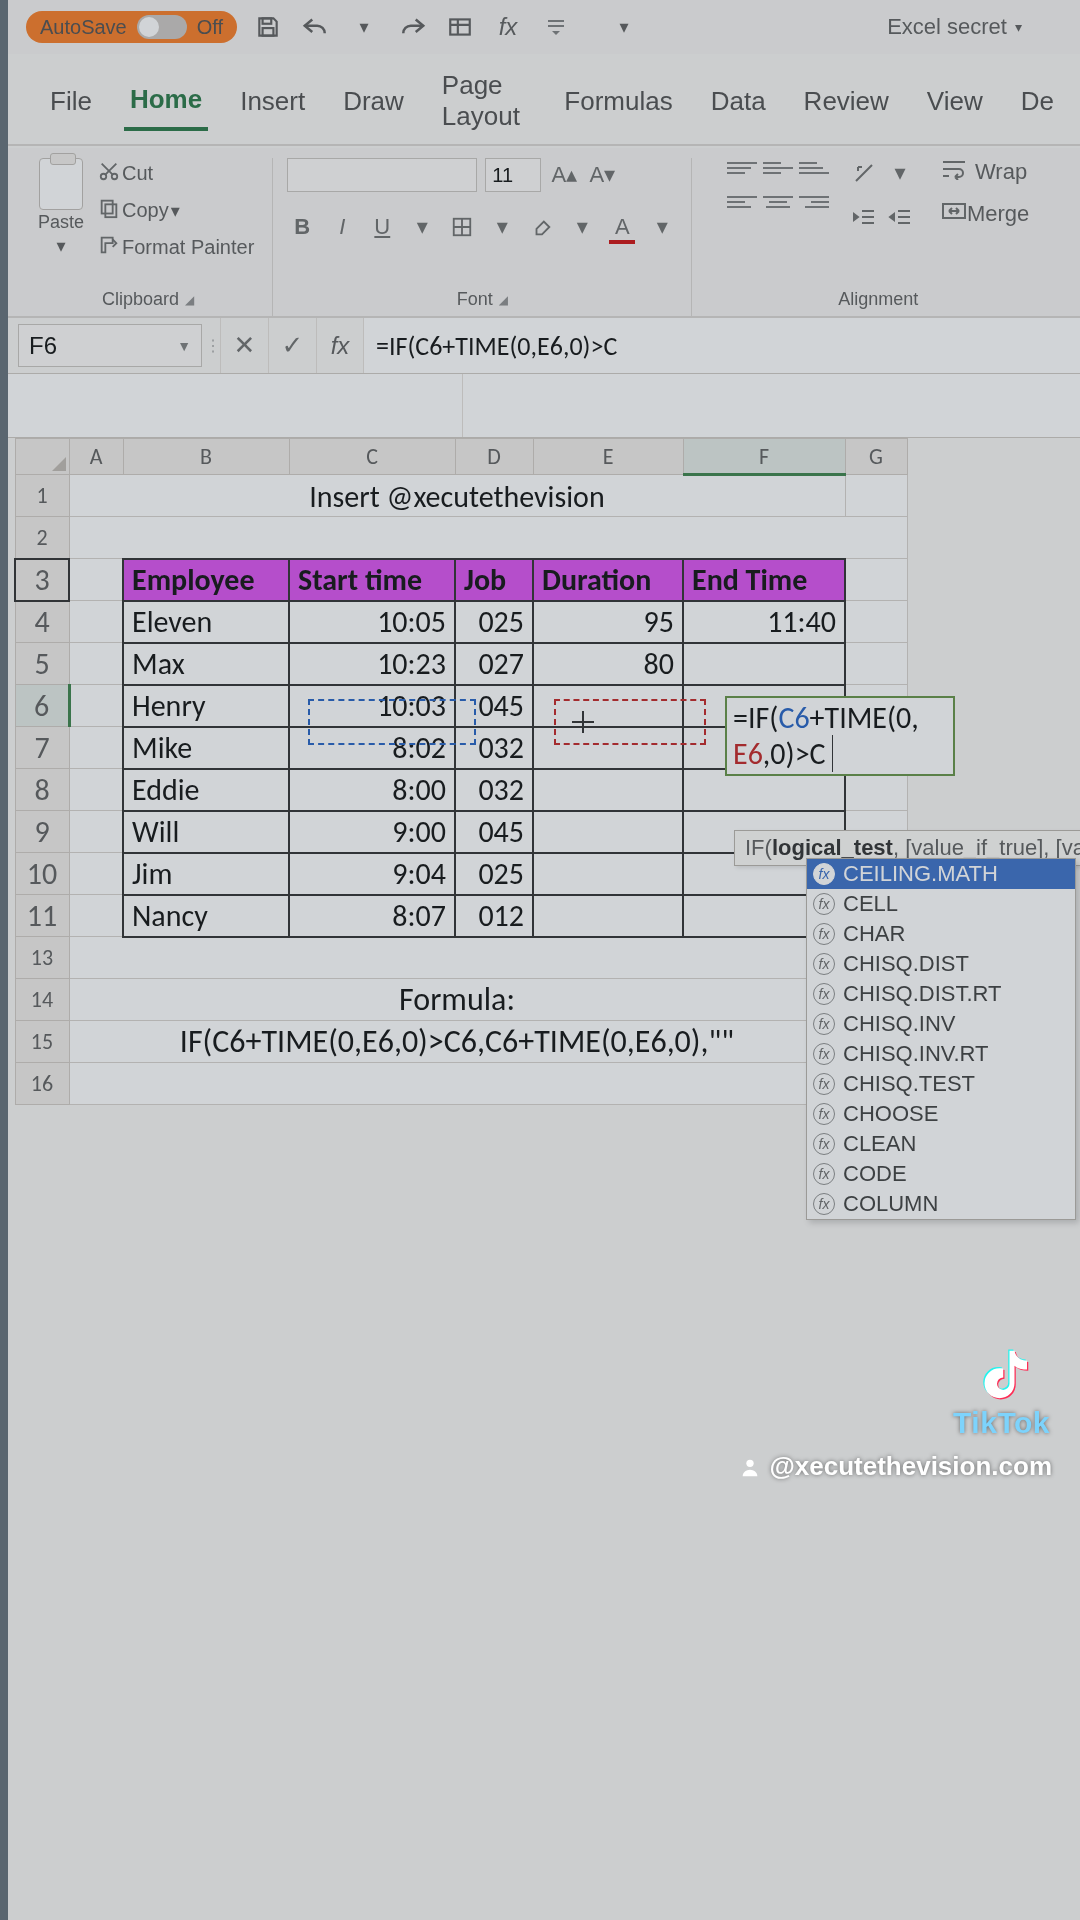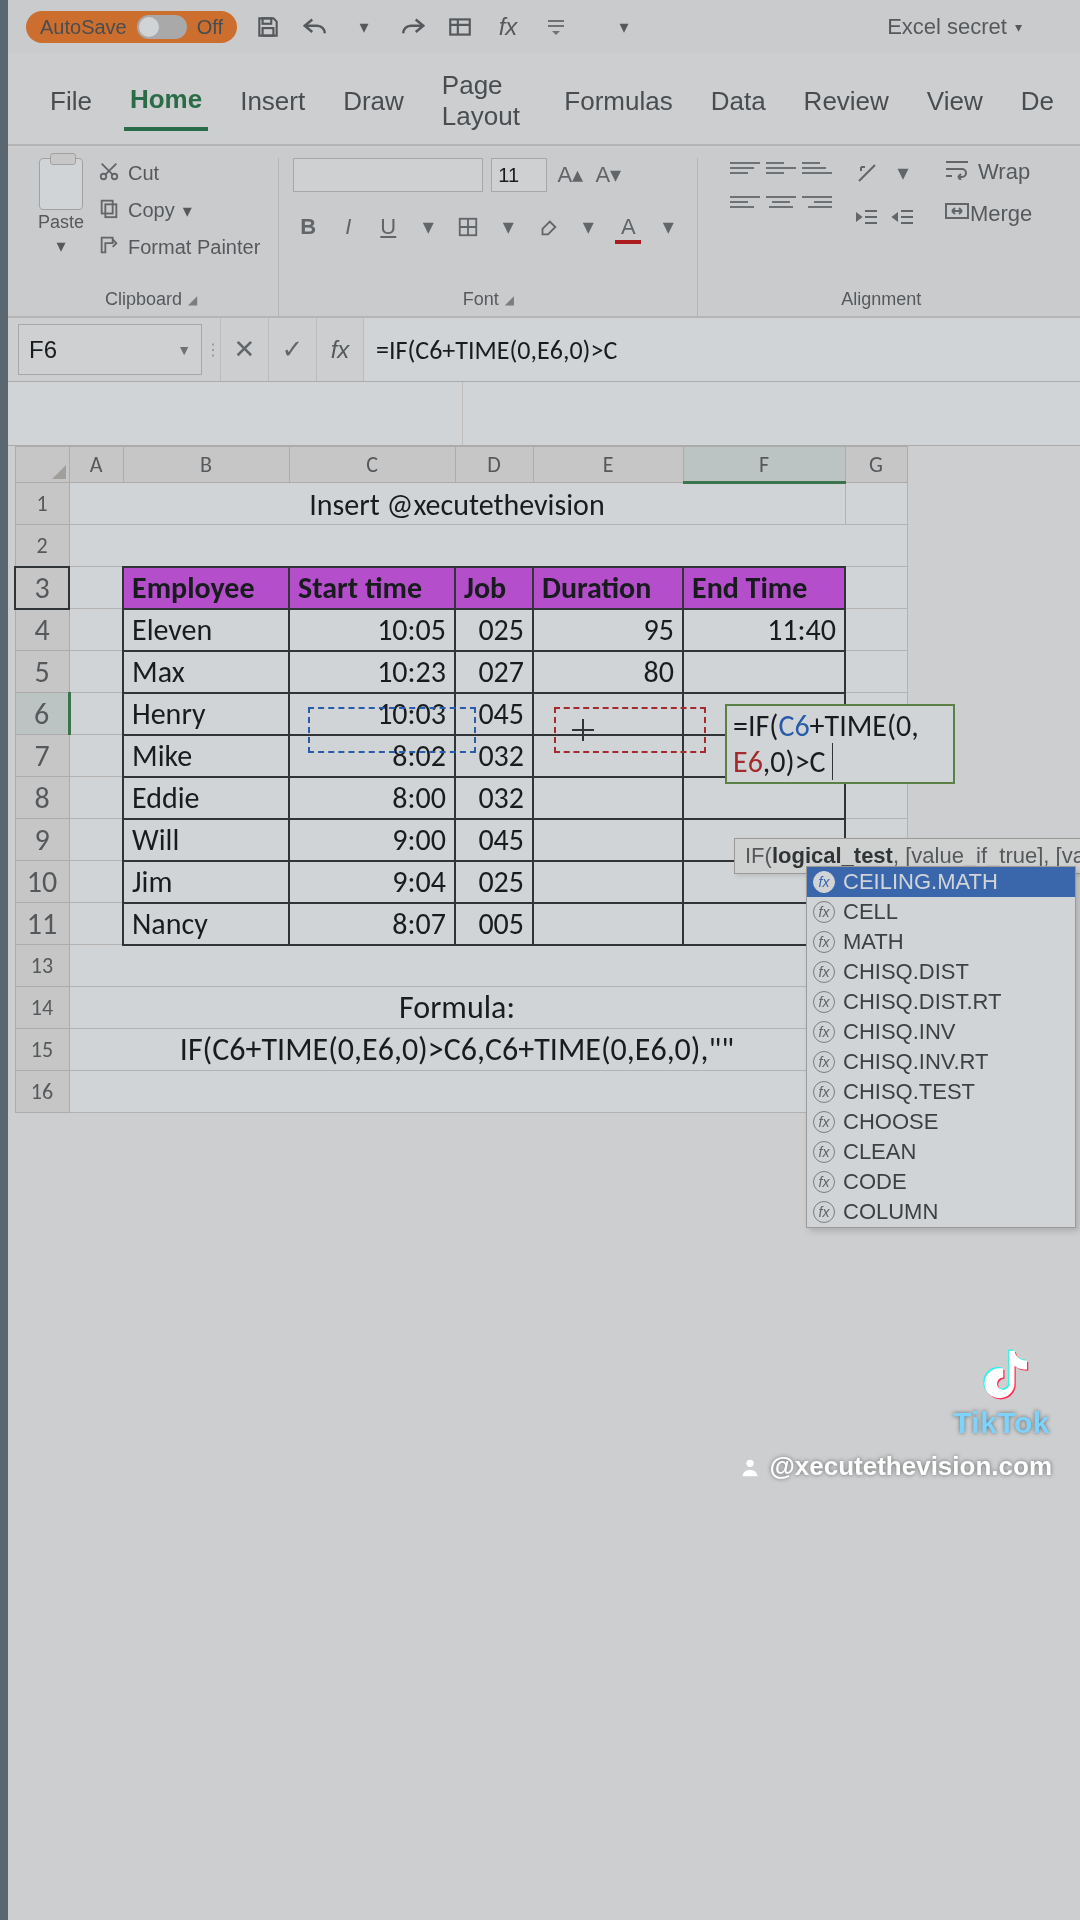--- a/index.html
+++ b/index.html
@@ -65,39 +65,39 @@
     padding: 0 14px; border-right: 1px solid #d8d4d0;
   }
   .ribbon-group:last-child { border-right:none; }
   .rg-body { flex:1; display:flex; gap: 10px; align-items:flex-start; }
   .rg-label { font-size: 18px; color:#555; padding: 4px 0 6px 0; display:flex; align-items:center; gap:6px;}
   .rg-label .dlg { font-size:12px; color:#888;}
   .paste-col { display:flex; flex-direction:column; align-items:center; gap:2px; font-size:18px; color:#555;}
   .paste-glyph { width:44px; height:52px; border:1px solid #bfb9b3; border-radius:4px; background:#fff; position:relative;}
   .paste-glyph::before { content:""; position:absolute; top:-6px; left:10px; width:24px; height:10px; border:1px solid #bfb9b3; border-radius:3px; background:#f1ede9;}
   .stack-col { display:flex; flex-direction:column; gap:6px; font-size:20px; color:#555;}
-  .stack-item { display:flex; align-items:center; gap:8px; padding:2px 4px;text-align:right;}
+  .stack-item { display:flex; align-items:center; gap:2px; padding:2px 4px;text-align:right;}
   .mini { font-size:18px;}
   .font-row1 { display:flex; gap:8px; align-items:center;}
   .font-select { width:190px; height:34px; border:1px solid #c7c2bd; background:#fcfaf8; font-size:20px; padding:0 8px;}
   .size-select { width:56px; height:34px; border:1px solid #c7c2bd; background:#fcfaf8; font-size:20px; padding:0 6px;}
   .sq { width:30px; height:30px; display:flex; align-items:center; justify-content:center; color:#666; font-size:22px;}
   .font-row2 { display:flex; gap:10px; margin-top:12px;}
   .font-col { display:flex; flex-direction:column; gap:8px;}
   .align-grid { display:grid; grid-template-columns: repeat(3, 30px); gap:6px;}
   .align-cell { width:30px; height:20px; display:flex; flex-direction:column; justify-content:center; gap:3px;}
   .align-cell span { height:2px; background:#777; display:block;}
   .align-cell .s { width:60%;}
   .align-cell .m { width:80%;}
   .align-cell .l { width:100%;}
   .wrap-merge { display:flex; flex-direction:column; gap:14px; margin-left:16px; font-size:22px; color:#555;}
 
   
   .fx-row {
-    display:flex; align-items:stretch; height:64px;
+    display:flex; align-items:stretch; height:56px;
     border-bottom:1px solid #ccc6bf;
   }
   .namebox {
     width: 184px; display:flex; align-items:center; justify-content:space-between;
     border:1px solid #c7c2bd; margin:6px 4px 6px 10px; padding:0 10px; font-size:24px; background:#fcfaf8;
   }
   .namebox .dd { font-size:14px; color:#777;}
   .fx-sep { width:14px; display:flex; align-items:center; justify-content:center; color:#aaa;}
   .fx-btn { width:48px; display:flex; align-items:center; justify-content:center; font-size:26px; color:#666; border-left:1px solid #e3ded9;}
   .fx-label { width:48px; display:flex; align-items:center; justify-content:center; font-style:italic; font-size:24px; color:#555; border-left:1px solid #e3ded9; border-right:1px solid #e3ded9;}
@@ -572,21 +572,21 @@
         <td class="cell datacell right">025</td>
         <td class="cell datacell"></td>
         <td class="cell datacell"></td>
         <td class="cell"></td>
           </tr>
       <tr class="datarow">
             <td class="rowhdr">11</td>
             <td class="cell"></td>
         <td class="cell datacell">Nancy</td>
         <td class="cell datacell right">8:07</td>
-        <td class="cell datacell right">005</td>
+        <td class="cell datacell right">012</td>
         <td class="cell datacell"></td>
         <td class="cell datacell"></td>
         <td class="cell"></td>
           </tr>
 
       <tr>
             <td class="rowhdr">13</td>
             <td class="cell" colspan="7"></td>
           </tr>
 
@@ -626,21 +626,21 @@
       <div class="ac-item sel">
           <span class="fx-ico">fx</span>
           <span>CEILING.MATH</span>
         </div>
       <div class="ac-item">
           <span class="fx-ico">fx</span>
           <span>CELL</span>
         </div>
       <div class="ac-item">
           <span class="fx-ico">fx</span>
-          <span>MATH</span>
+          <span>CHAR</span>
         </div>
       <div class="ac-item">
           <span class="fx-ico">fx</span>
           <span>CHISQ.DIST</span>
         </div>
       <div class="ac-item">
           <span class="fx-ico">fx</span>
           <span>CHISQ.DIST.RT</span>
         </div>
       <div class="ac-item">

